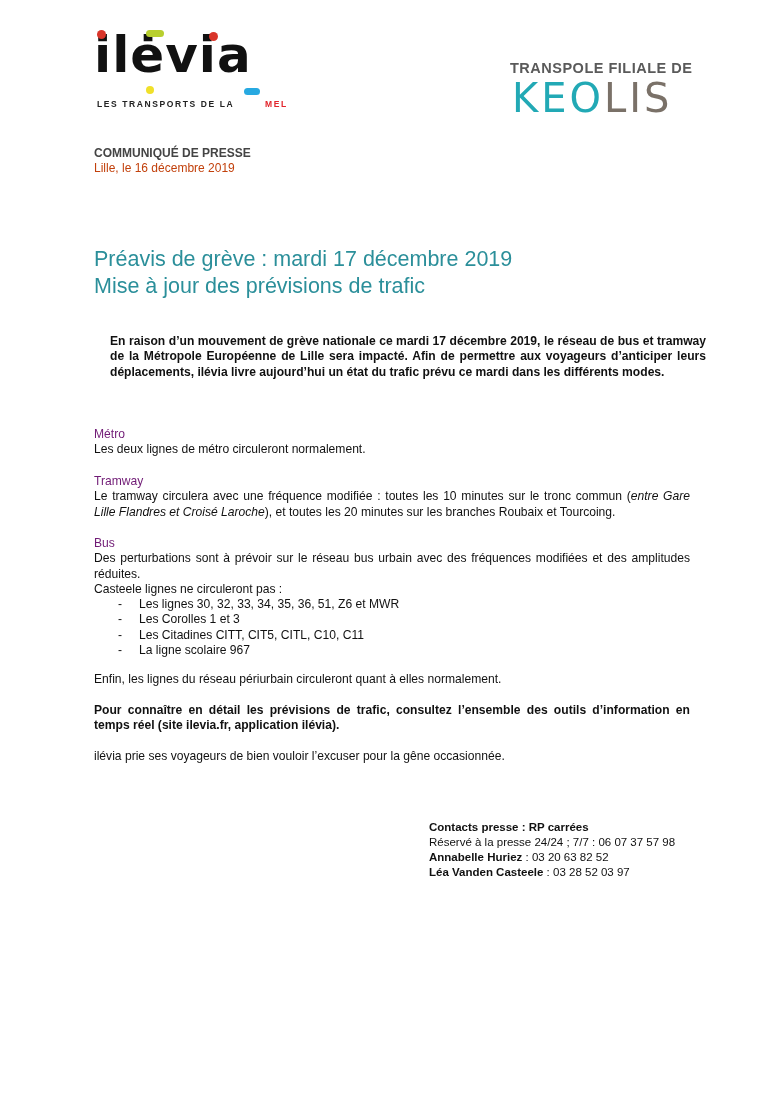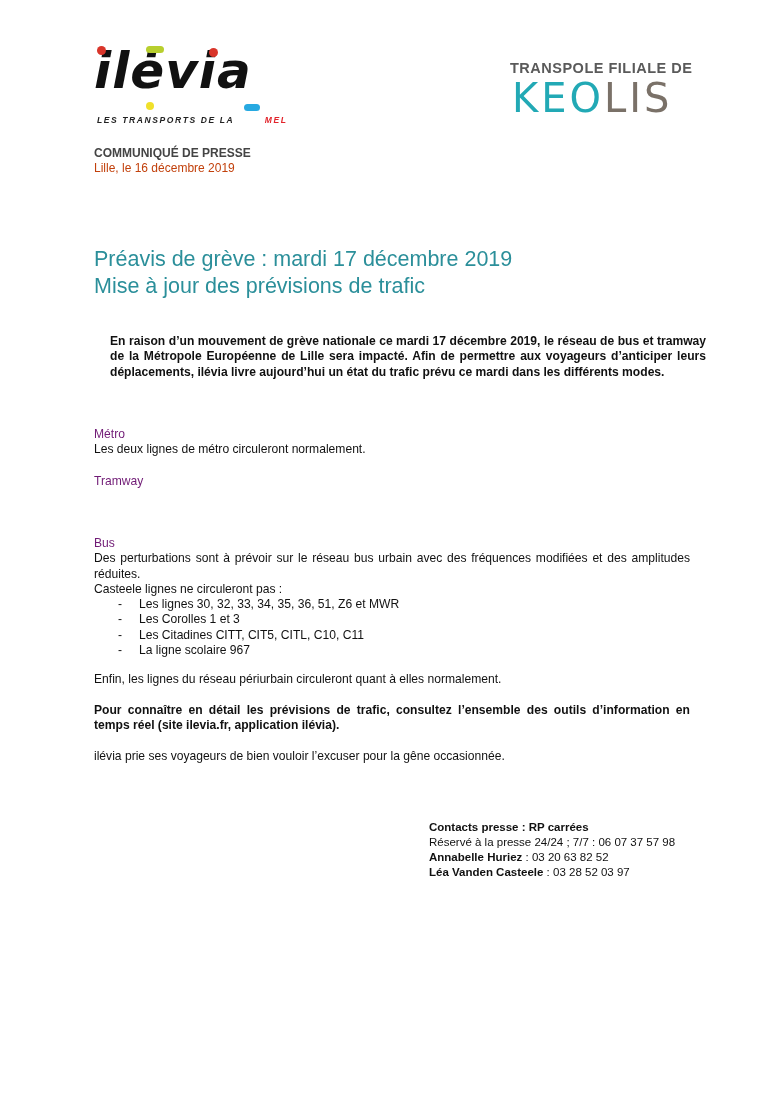--- a/index.html
+++ b/index.html
@@ -3,21 +3,21 @@
   <meta charset="utf-8">
   <style>
     html, body { margin: 0; padding: 0; background: #ffffff; }
     body {
       width: 782px; height: 1106px; position: relative; overflow: hidden;
       font-family: "Liberation Sans", sans-serif; color: #1a1a1a;
     }
     .abs { position: absolute; }
 
     
-    .ilevia-logo { left: 94px; top: 40px; width: 170px; height: 90px; font-style: italic; }
+    .ilevia-logo { left: 94px; top: 24px; width: 170px; height: 90px; }
     .ilevia-word {
       position: absolute; left: 0; top: 6px;
       font-family: "DejaVu Sans", sans-serif; font-weight: bold;
       font-size: 50px; letter-spacing: 1px; color: #111; line-height: 50px;
     }
     .dot { position: absolute; border-radius: 6px; }
     .tagline {
       position: absolute; left: 3px; top: 75px;
       font-size: 8.5px; letter-spacing: 1.6px; color: #222; white-space: nowrap;
       font-weight: bold;
@@ -79,20 +79,21 @@
 
 <div class="abs body-text intro">En raison d’un mouvement de grève nationale ce mardi 17 décembre 2019, le réseau de bus et tramway de la Métropole Européenne de Lille sera impacté. Afin de permettre aux voyageurs d’anticiper leurs déplacements, ilévia livre aujourd’hui un état du trafic prévu ce mardi dans les différents modes.</div>
 
 <div class="abs p body-text" style="top:427px;">
   <div class="section-head">Métro</div>
   <div>Les deux lignes de métro circuleront normalement.</div>
 </div>
 
 <div class="abs p body-text" style="top:474px;">
   <div class="section-head">Tramway</div>
+  <div><span>Le tramway circulera avec une fréquence modifiée : toutes les 10 minutes sur le tronc commun (</span><i>entre Gare Lille Flandres et Croisé Laroche</i><span>), et toutes les 20 minutes sur les branches Roubaix et Tourcoing.</span></div>
 </div>
 
 <div class="abs p body-text" style="top:536px;">
   <div class="section-head">Bus</div>
   <div>Des perturbations sont à prévoir sur le réseau bus urbain avec des fréquences modifiées et des amplitudes réduites.</div>
   <div>Casteele lignes ne circuleront pas :</div>
   <ul class="dash">
     <li>Les lignes 30, 32, 33, 34, 35, 36, 51, Z6 et MWR</li>
     <li>Les Corolles 1 et 3</li>
     <li>Les Citadines CITT, CIT5, CITL, C10, C11</li>

